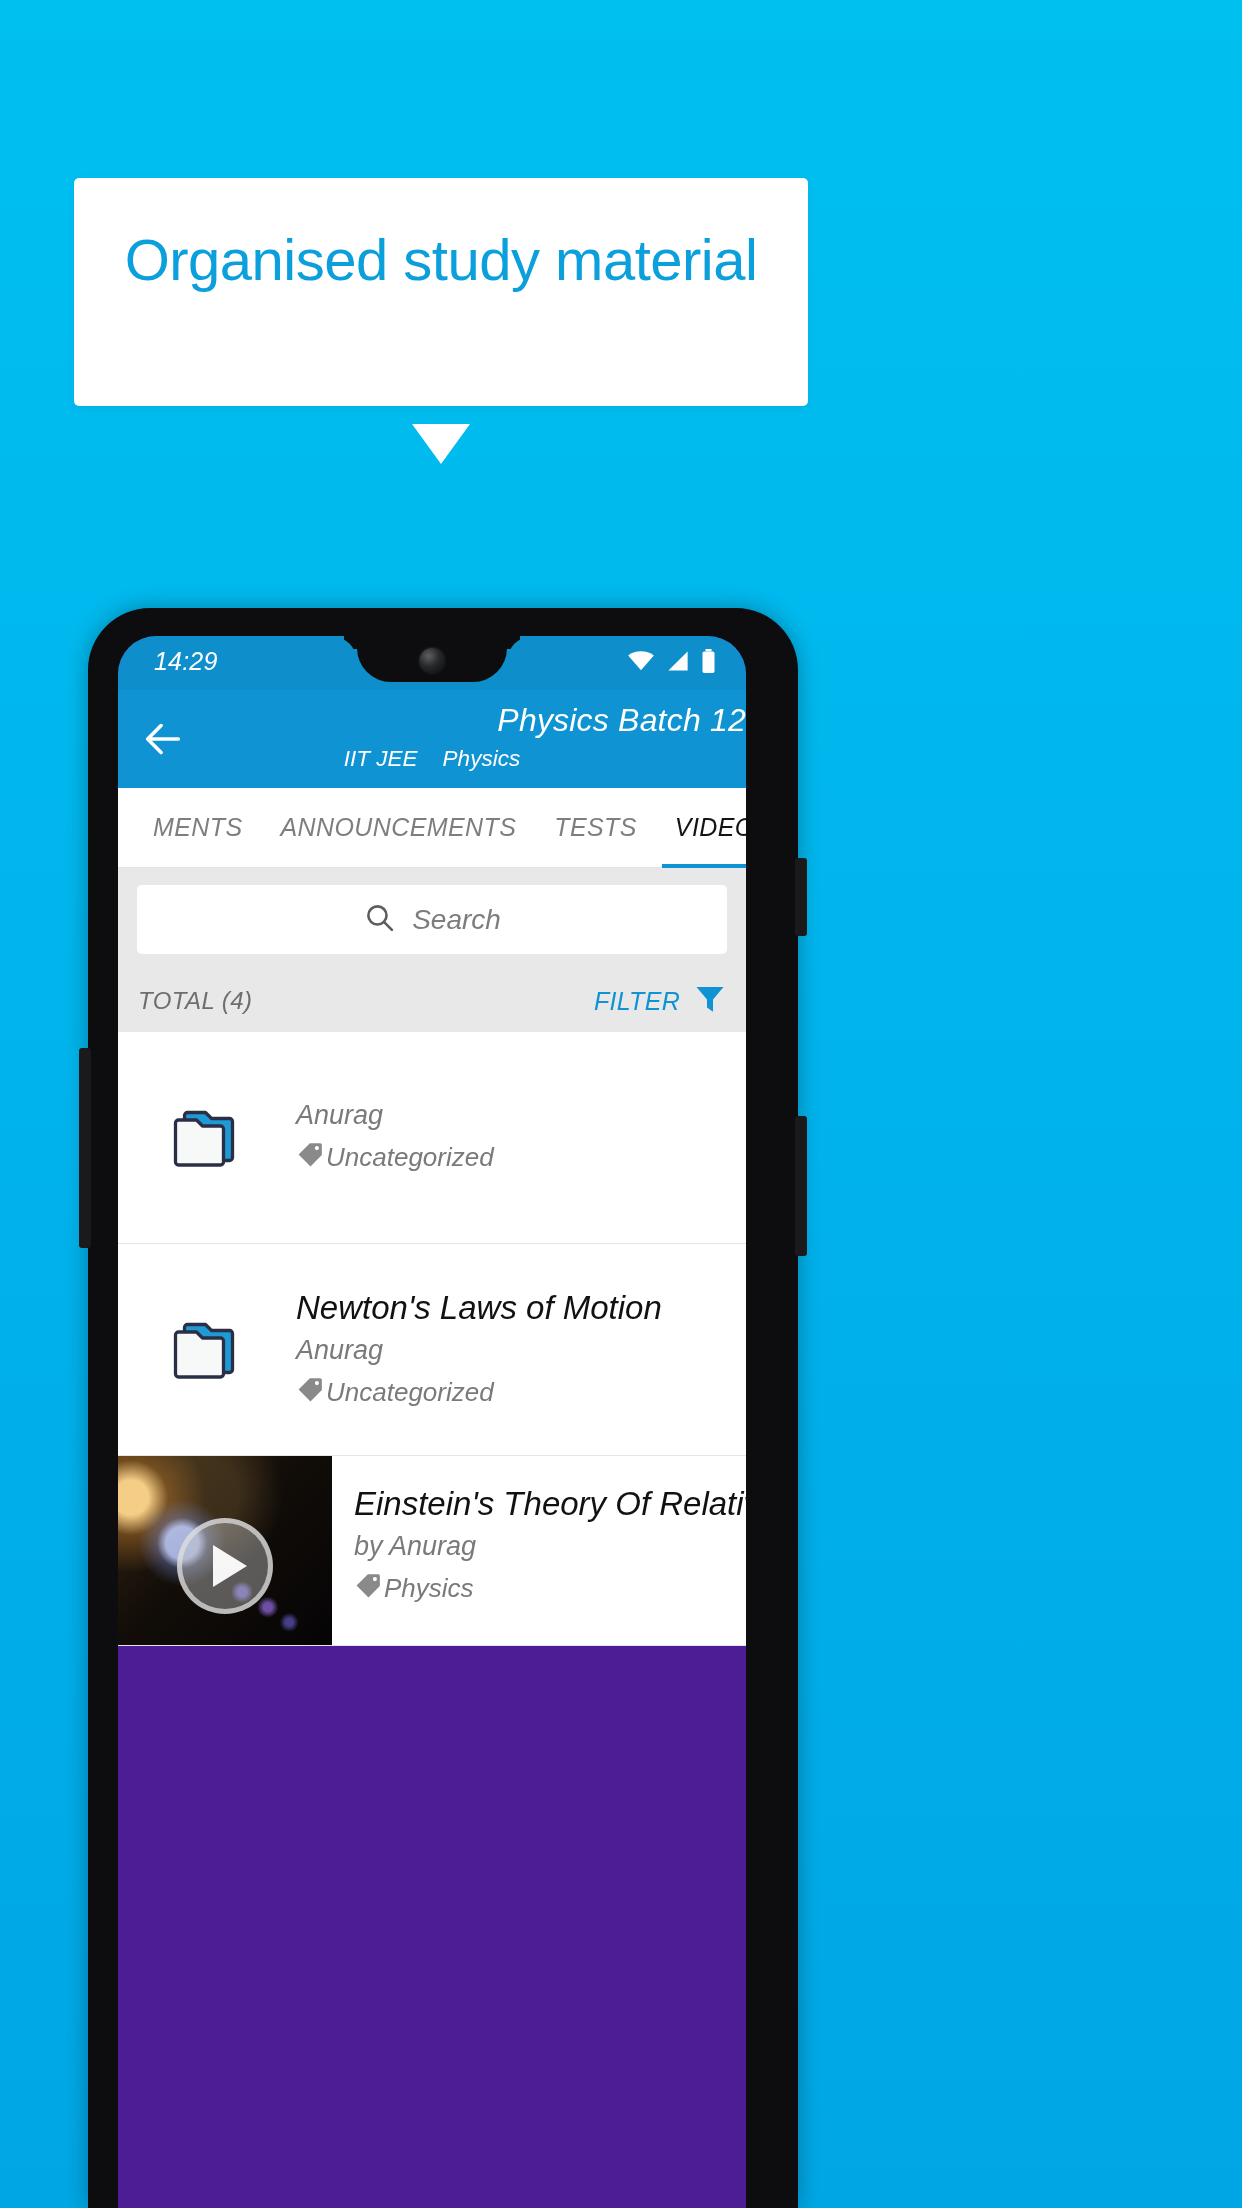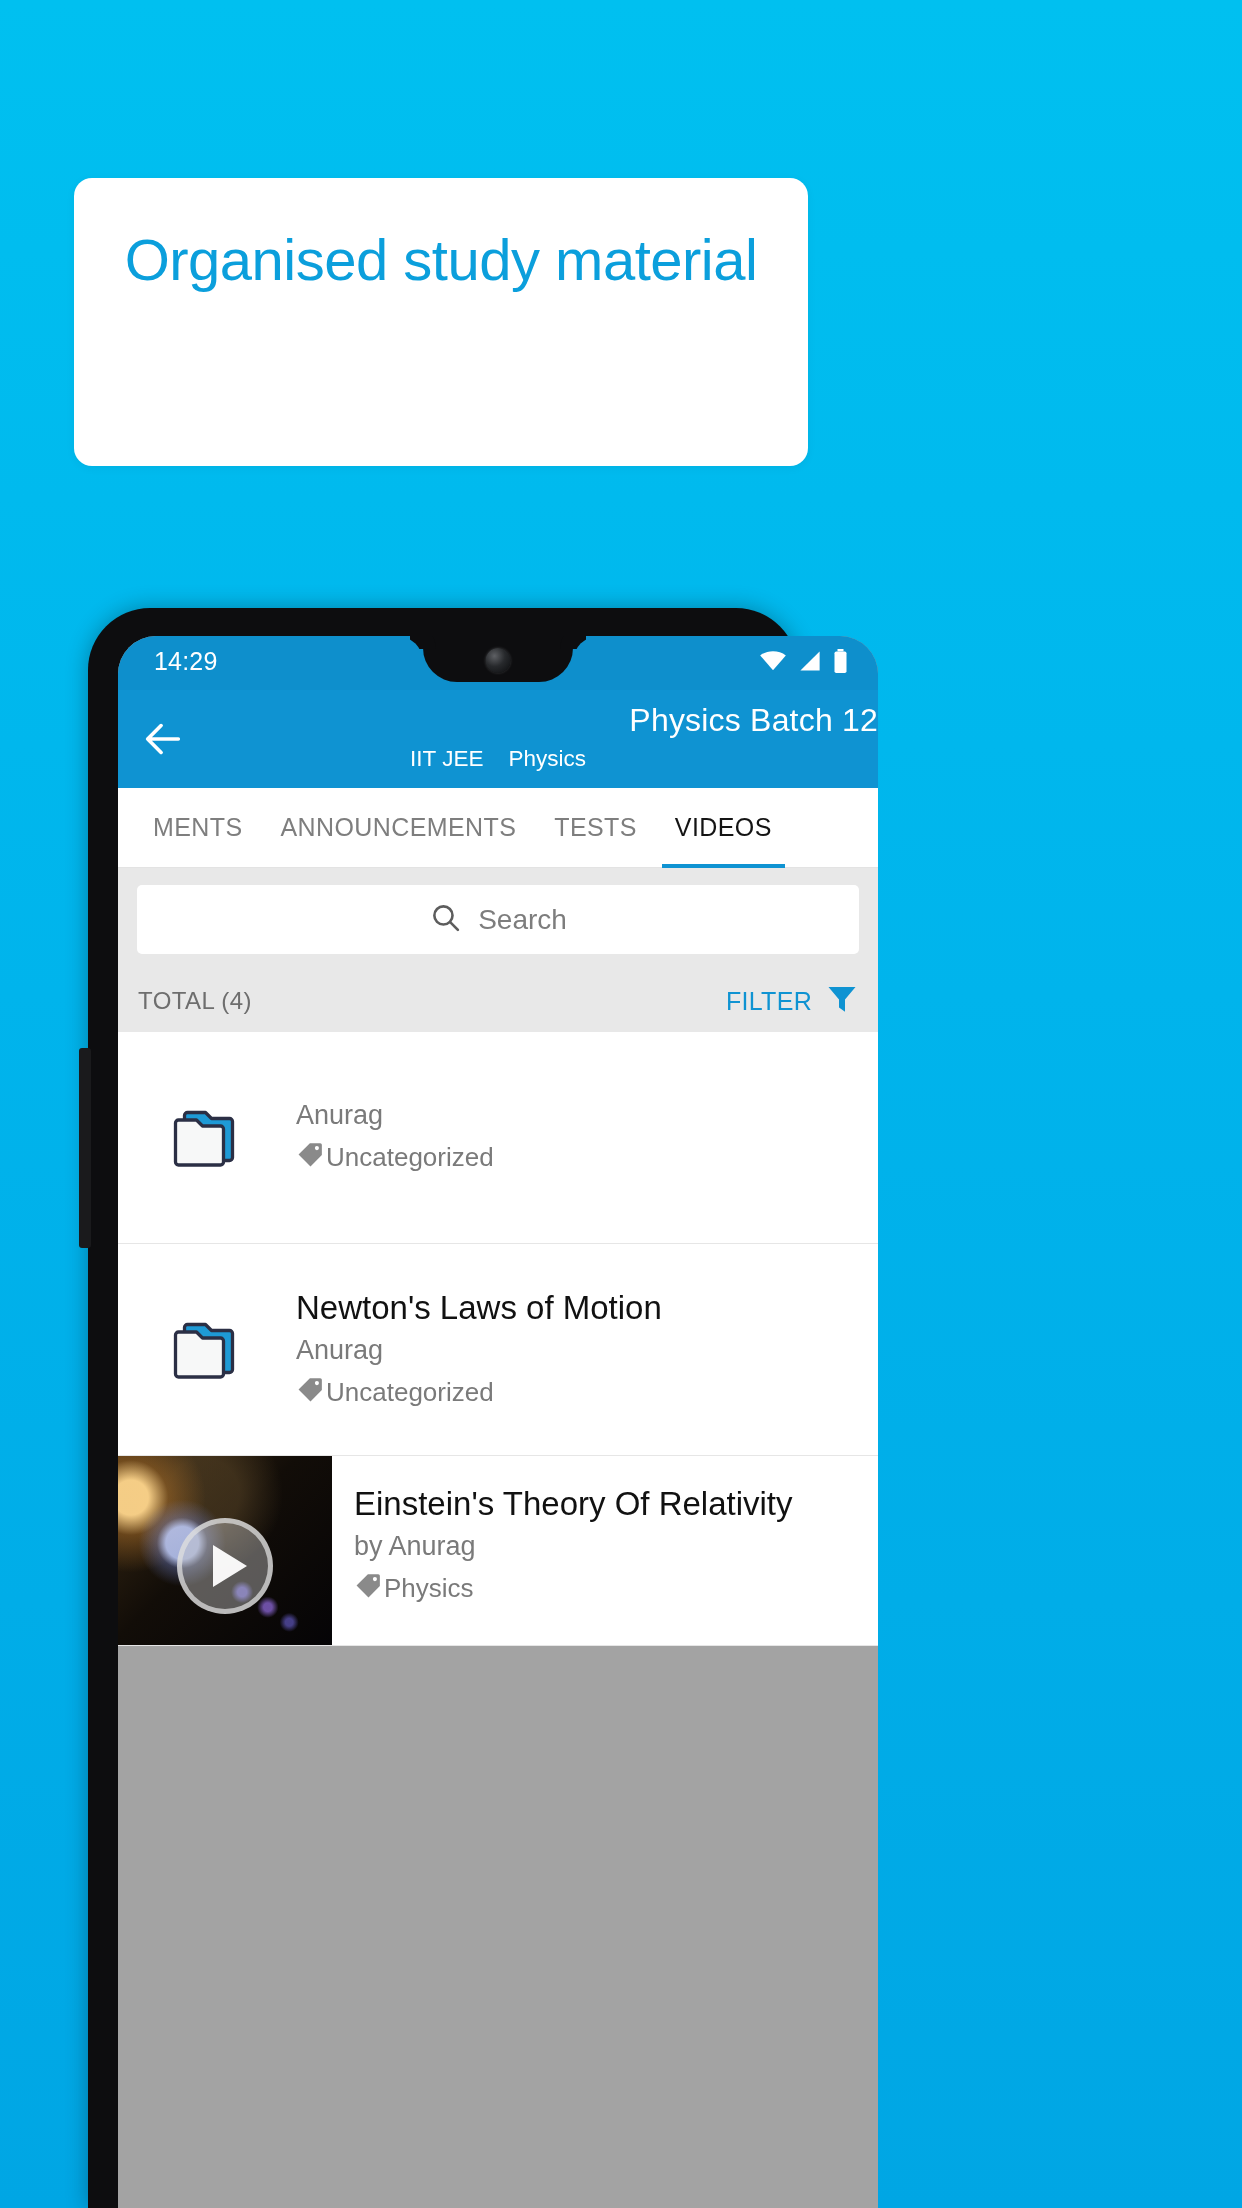--- a/index.html
+++ b/index.html
@@ -8,23 +8,23 @@
     font-family:"Liberation Sans", sans-serif;
     background:linear-gradient(180deg,#00c0f0 0%,#00b4ec 45%,#00a6e4 100%);
     overflow:hidden;
     position:relative;
   }
 
   
   .bubble {
     position:absolute;
     left:74px; top:178px;
-    width:734px; height:288px;
+    width:734px; height:228px;
     background:#ffffff;
-    border-radius:18px;
+    border-radius:5px;
     box-shadow:0 2px 10px rgba(0,0,0,0.05);
   }
   .bubble-tail {
     position:absolute;
     left:412px; top:424px;
     width:0; height:0;
     border-left:29px solid transparent;
     border-right:29px solid transparent;
     border-top:40px solid #ffffff;
   }
@@ -73,24 +73,25 @@
     width:12px; height:140px; background:#1a1a1c; border-radius:3px;
   }
   .btn-left-1 {
     position:absolute; left:-9px; top:440px;
     width:12px; height:200px; background:#1a1a1c; border-radius:3px;
   }
 
   .screen {
     position:absolute;
     left:30px; top:28px;
-    width:760px; height:1572px;
-    background:#a3a3a3;
+    width:628px; height:1572px;
+    background:#4c1d95;
     border-radius:38px 38px 0 0;
     overflow:hidden;
+    font-style:italic;
   }
 
   
   .statusbar {
     position:relative;
     height:54px;
     background:#0e8fcc;
     color:#ffffff;
   }
   .status-time {

